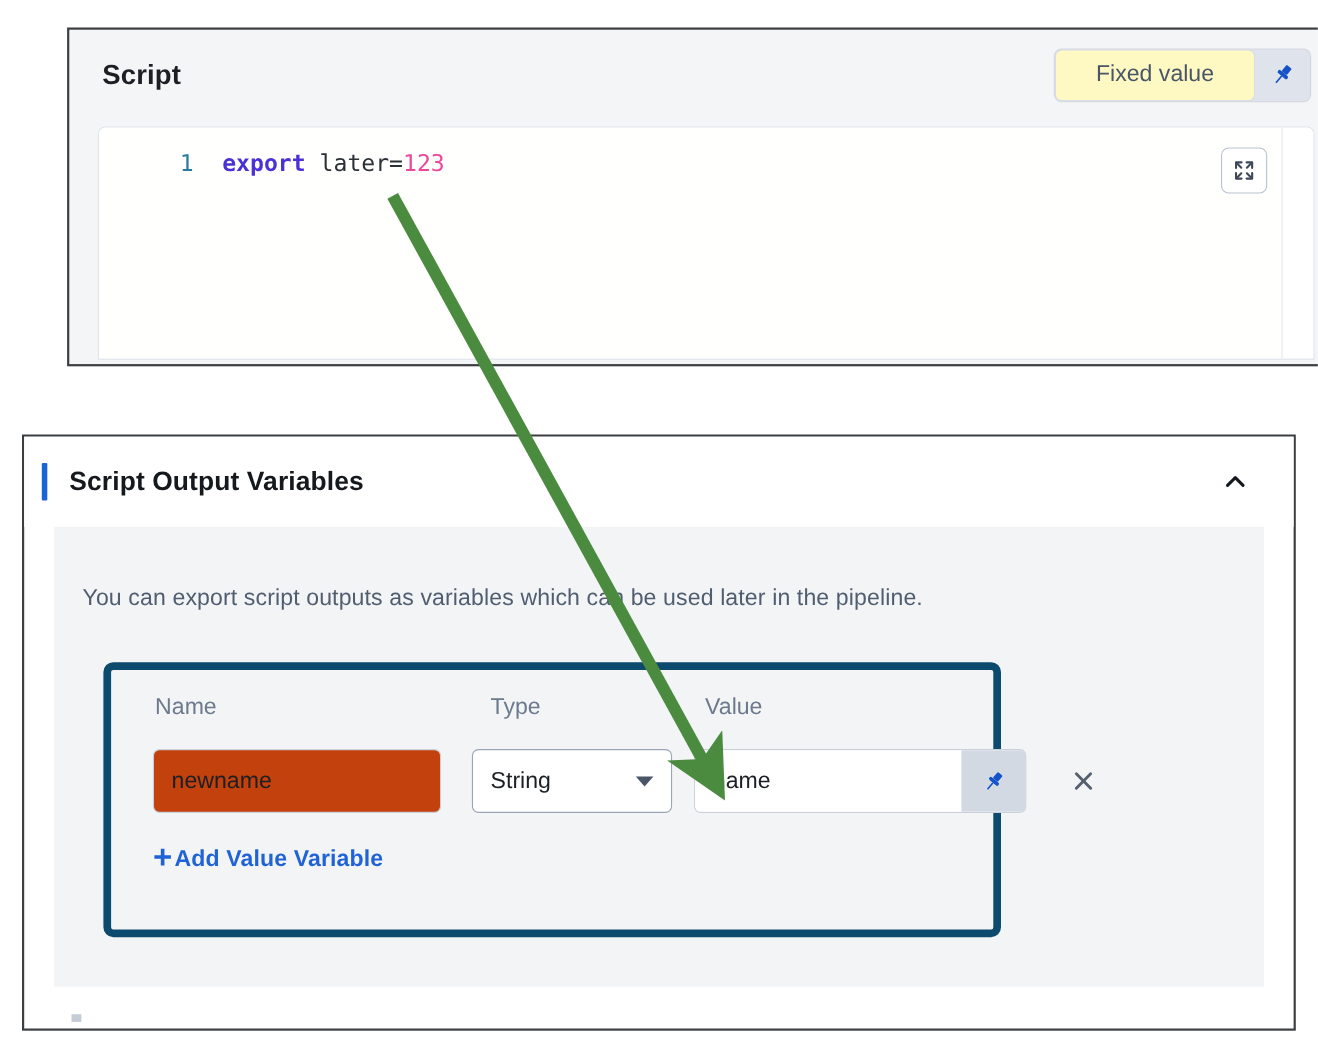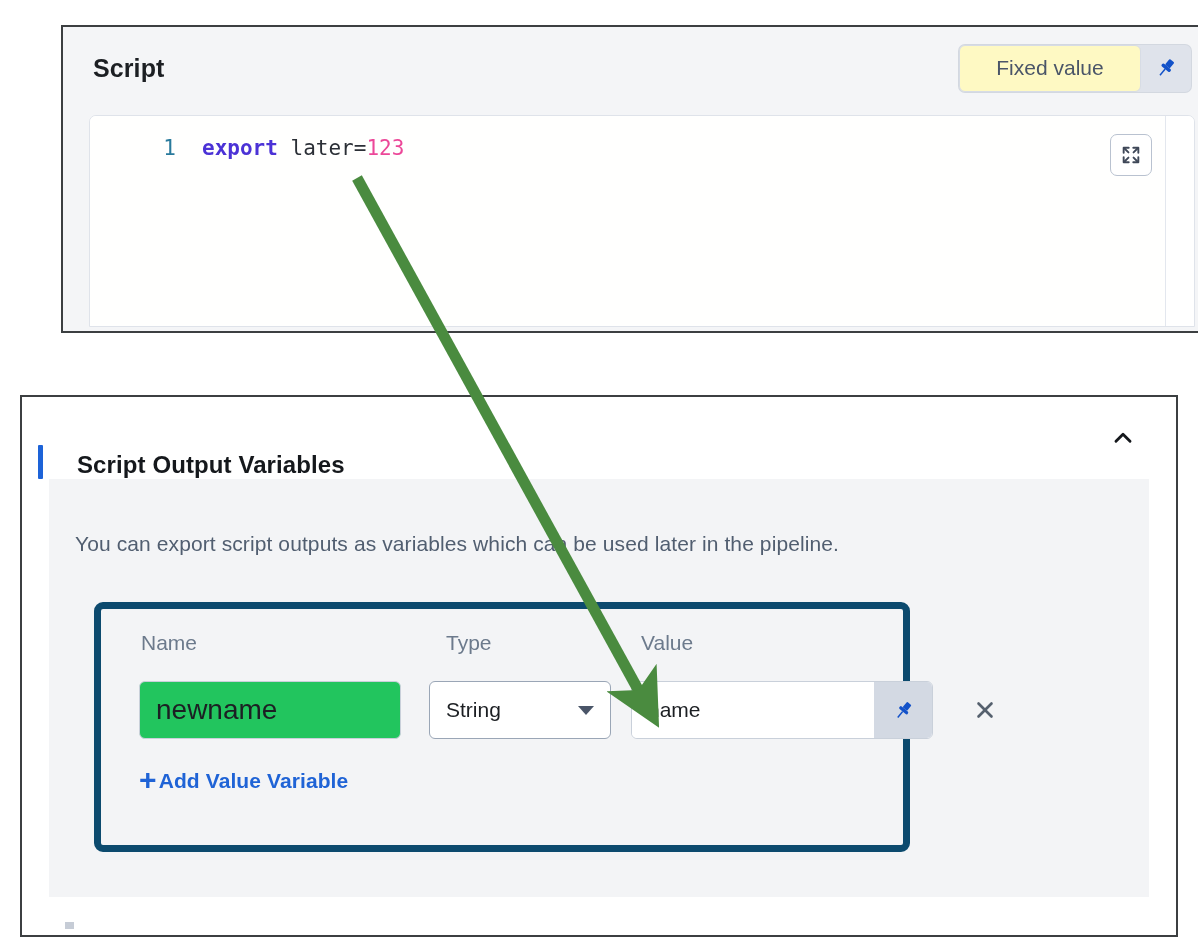--- a/index.html
+++ b/index.html
@@ -171,23 +171,22 @@
     height: 82px;
     box-sizing: border-box;
     padding: 0 36px 0 0;
     display: flex;
     align-items: center;
     justify-content: space-between;
     background: #ffffff;
   }
   #sov-title-wrap {
     display: flex;
-    align-items: flex-end;
+    align-items: center;
     height: 100%;
-    gap: 14px;
   }
   #sov-accent {
     width: 5px;
     height: 34px;
     background: #1d63d8;
     margin-left: 16px;
     margin-right: 20px;
     border-radius: 1px;
   }
   #sov-title {
@@ -259,24 +258,24 @@
     left: 0;
     top: 72px;
     width: 100%;
     height: 58px;
   }
 
   .txt-input {
     position: absolute;
     box-sizing: border-box;
     height: 58px;
-    background: #22c55e;
+    background: #c2410c;
     border: 1px solid #c9d0da;
     border-radius: 6px;
-    font-size: 28px;
+    font-size: 21px;
     color: #1c1f23;
     padding: 0 16px;
     display: flex;
     align-items: center;
     font-family: "Liberation Sans", sans-serif;
     cursor: text;
   }
   #name-input  { left: 38px;  width: 262px; }
 
   #type-select {

